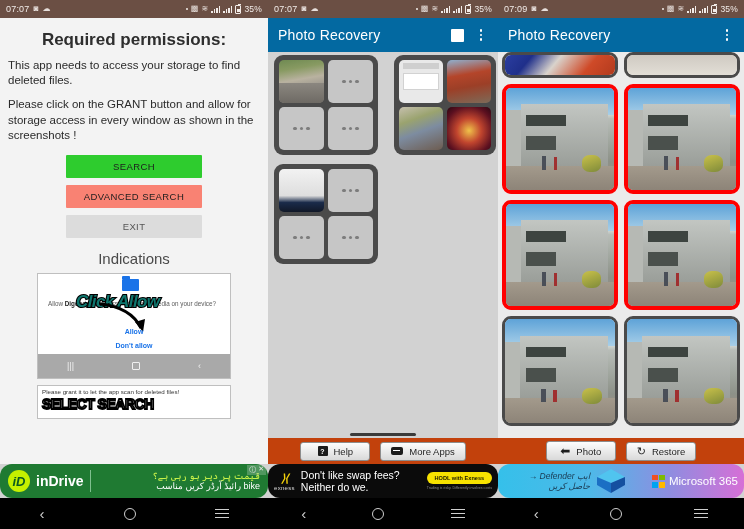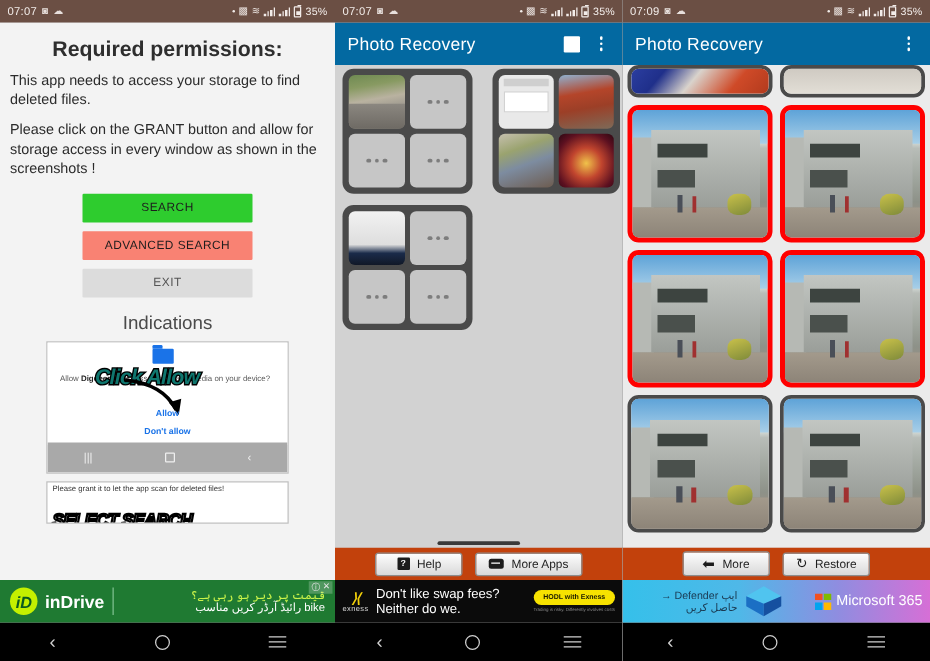--- a/index.html
+++ b/index.html
@@ -78,43 +78,43 @@
   .arrow-svg { position: absolute; left: 60px; top: 26px; }
   .allow-link { position: absolute; left: 0; right: 0; top: 54px; text-align: center; font-size: 7px; color: #1a73e8; font-weight: bold; }
   .deny-link { position: absolute; left: 0; right: 0; top: 68px; text-align: center; font-size: 7px; color: #1a73e8; font-weight: bold; }
   .shot-nav { position:absolute; bottom:0; left:0; right:0; height:24px; background:#a9a9a9; display:flex; align-items:center; justify-content:space-around; color:#efefef; font-size:9px; }
   .shot-nav .sq { width:8px;height:8px;border:1.2px solid #efefef;border-radius:1px; }
   .shot-card2 {
     width: 194px; margin: 6px auto 0; background: #fff; border: 1px solid #bfbfbf;
     height: 34px; overflow: hidden; position: relative; padding: 2px 4px;
   }
   .shot-card2 .line1 { font-size: 6.2px; color: #333; }
-  .shot-card2 .big { font-size: 14px; font-weight: bold; font-style: italic; color: #fff; -webkit-text-stroke: 1.8px #000; letter-spacing: -.5px; margin-top: 13px; }
-
-  
-  .ad { flex: 0 0 34px; height: 34px; position: relative; overflow: hidden; display:flex; align-items:center; }
+  .shot-card2 .big { font-size: 14px; font-weight: bold; color: #fff; -webkit-text-stroke: 1.8px #000; letter-spacing: -.5px; margin-top: 1px; }
+
+  
+  .ad { flex: 0 0 34px; height: 34px; position: relative; overflow: hidden; display:flex; align-items:center;border-radius:12px; }
   .ad-indrive { background: #1f7a32; color: #fff; padding: 0 8px; }
   .id-logo { width: 22px; height: 22px; border-radius: 50%; background: #c4f000; color: #0b5b1f; display:flex; align-items:center; justify-content:center; font-size: 13px; font-weight: bold; font-style: italic; }
   .id-word { font-size: 14px; font-weight: bold; margin-left: 6px; }
   .id-divider { width:1px; height:22px; background:#7fc08f; margin: 0 7px; }
   .id-urdu { text-align: right; direction: rtl; line-height: 1.15; flex:1; }
   .id-urdu .l1 { font-size: 9px; color: #c9f24a; }
   .id-urdu .l2 { font-size: 9px; color: #fff; }
   .ad-x { position: absolute; right: 2px; top: 1px; font-size: 7px; color: #e7e7e7; display:flex; gap:2px; background: rgba(255,255,255,.22); padding: 0 2px; }
 
   .ad-exness { background: #0b0b0b; color: #fff; padding: 0 6px; }
   .ex-logo { text-align:center; margin-right: 6px; }
   .ex-logo .mark { font-size: 11px; font-weight: bold; font-style: italic; color: #f2d00a; letter-spacing:-1px; }
   .ex-logo .nm { font-size: 6px; color: #d8d8d8; letter-spacing:.3px; }
   .ex-copy { font-size: 10.5px; line-height: 1.18; flex:1; }
   .ex-cta { background: #f7e200; color: #1a1a00; font-size: 5.6px; font-weight: bold; border-radius: 9px; padding: 3px 7px; white-space: nowrap; }
   .ex-dis { font-size: 3.6px; color: #8a8a8a; margin-top: 2px; text-align:center; }
 
   .ad-ms { background: linear-gradient(90deg, #35c0ea 0%, #4fb8e8 38%, #8f8de0 70%, #d66fd6 100%); color: #fff; padding: 0 6px; }
-  .ms-urdu { direction: rtl; text-align: right; font-size: 8.5px; line-height: 1.2; color: #1a3a52; width: 86px; }
+  .ms-urdu { direction: rtl; text-align: right; font-size: 8.5px; line-height: 1.2; color: #1a3a52; width: 86px; font-style: italic; }
   .ms-cube { width: 30px; height: 26px; margin: 0 6px; position: relative; }
   .ms-365 { font-size: 11.5px; color: #fff; display:flex; align-items:center; gap:4px; margin-left:auto; }
   .ms-grid { width: 13px; height: 13px; display:grid; grid-template-columns: 1fr 1fr; grid-template-rows: 1fr 1fr; gap:1.3px; }
   .ms-grid i { display:block; }
   .ms-grid i:nth-child(1){background:#f25022}.ms-grid i:nth-child(2){background:#7fba00}
   .ms-grid i:nth-child(3){background:#00a4ef}.ms-grid i:nth-child(4){background:#ffb900}
 
   
   .sysnav { flex: 0 0 31px; height: 31px; background: #000; display: flex; align-items: center; justify-content: space-around; color: #cfcfcf; }
   .sysnav span { font-size: 15px; line-height: 1; }
@@ -526,21 +526,21 @@
               <div class="p2f"></div>
           </div>
         </div>
 
       </div>
     </div>
 
     <div class="btnbar">
       <div class="gbtn">
         <span class="ic-back">⬅</span>
-        <span>More</span>
+        <span>Photo</span>
       </div>
       <div class="gbtn">
         <span class="ic-restore">↻</span>
         <span>Restore</span>
       </div>
     </div>
 
     <div class="ad ad-ms">
       <div class="ms-urdu">
         <div>ایپ Defender →</div>

